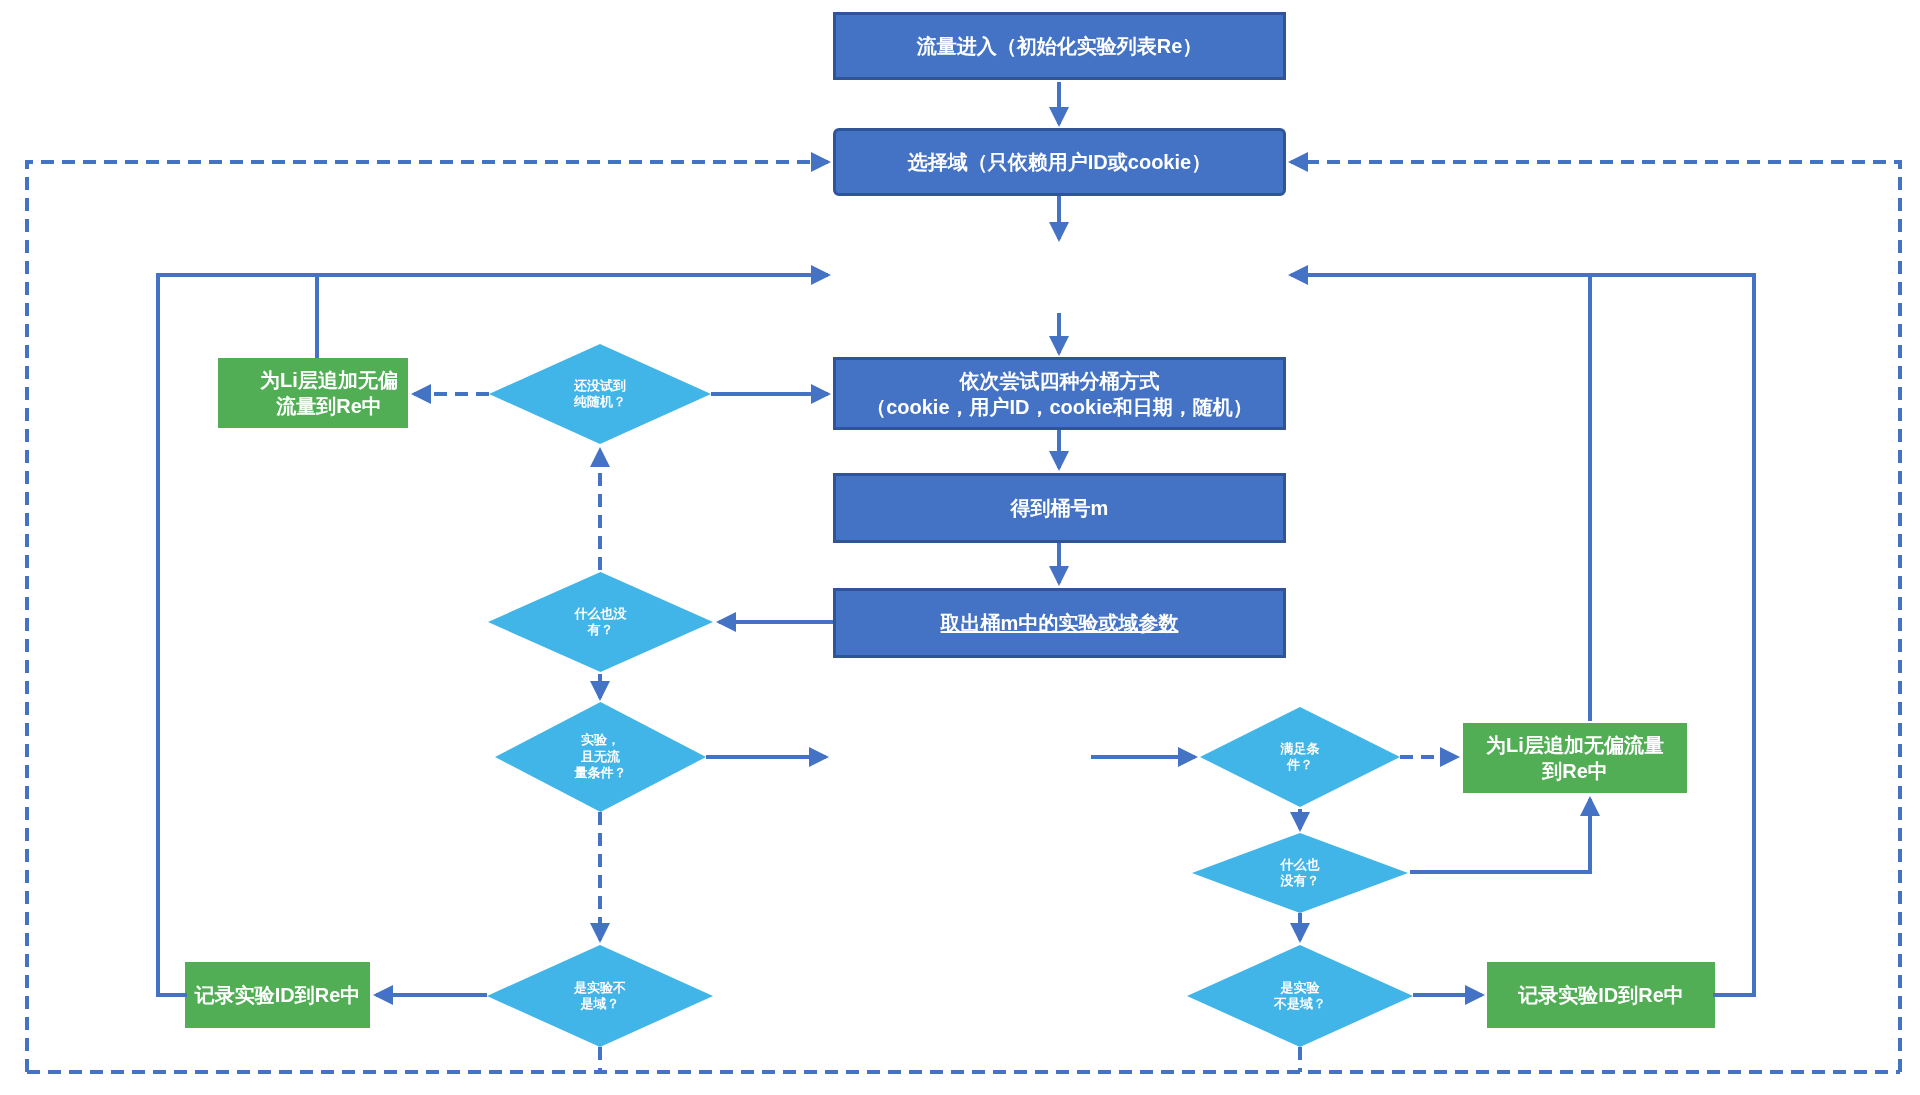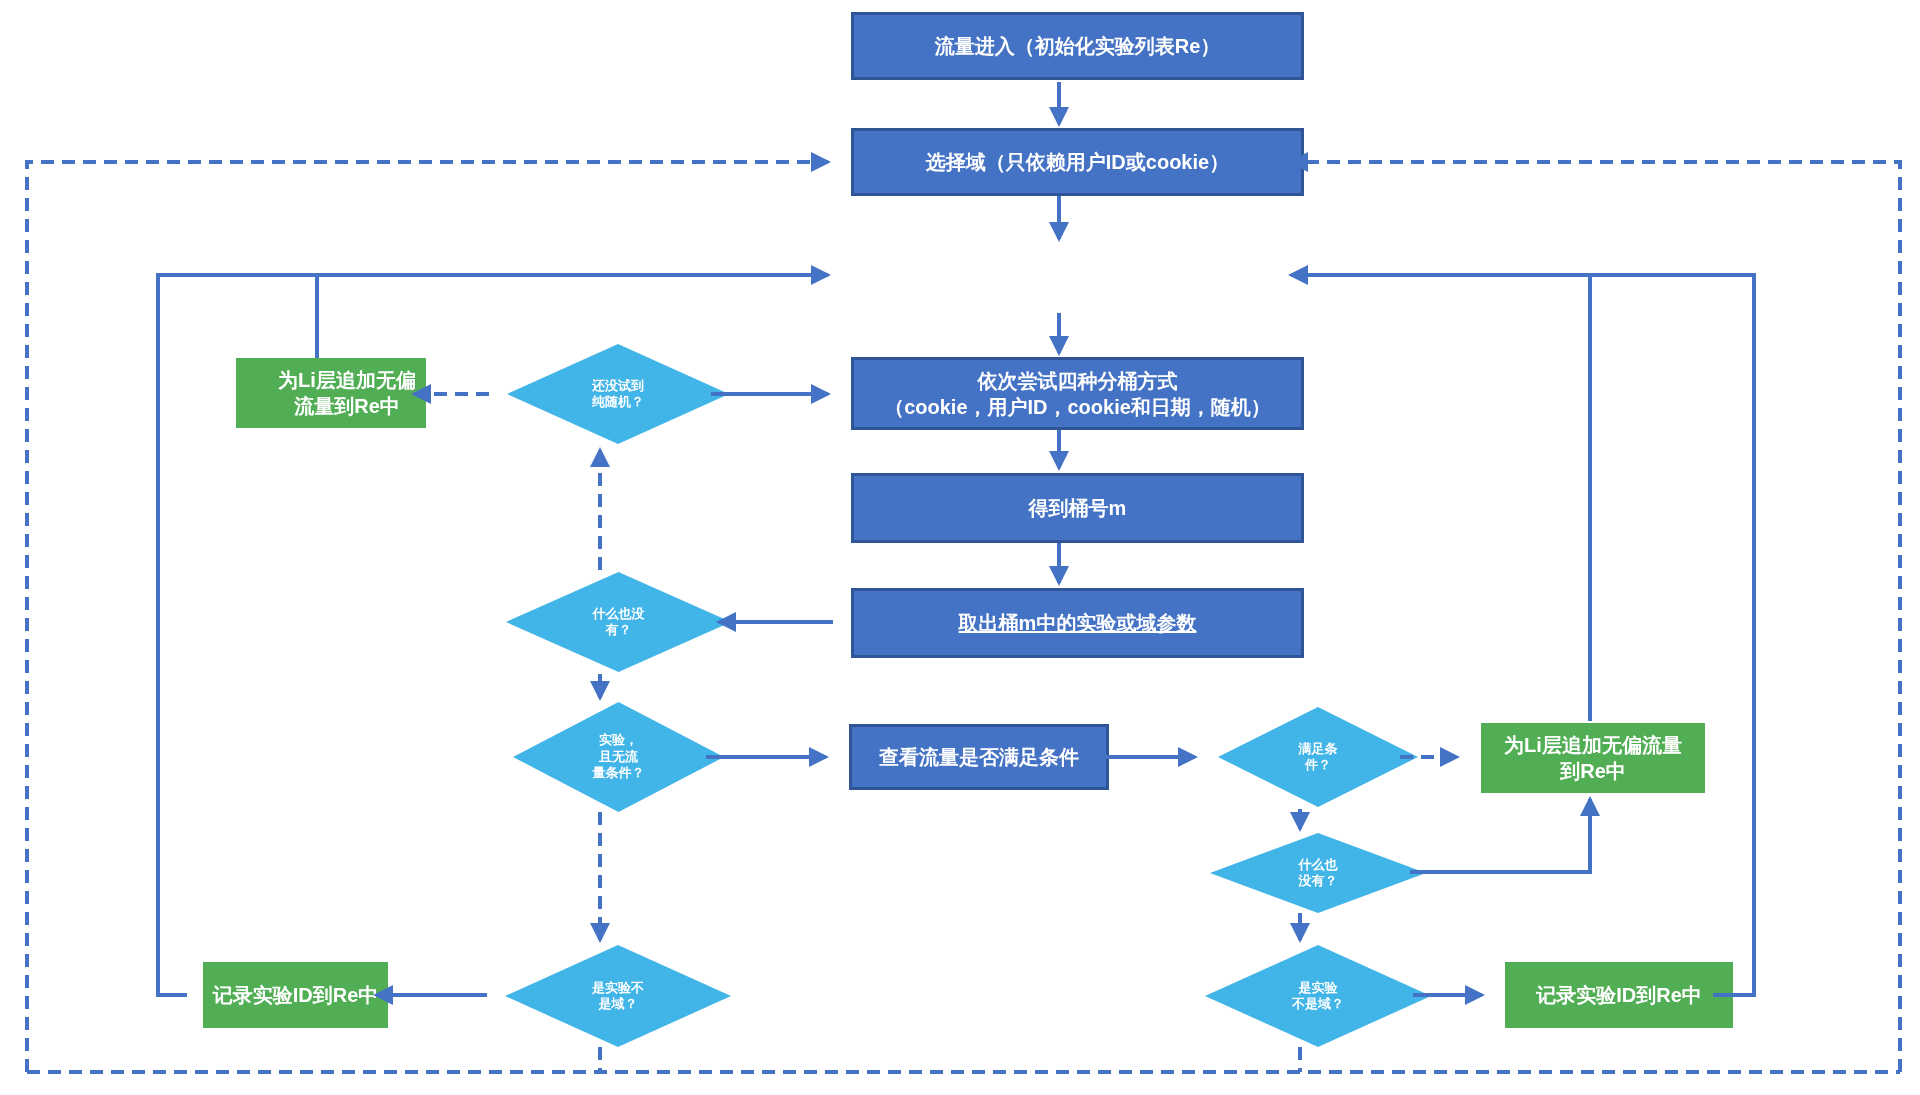--- a/index.html
+++ b/index.html
@@ -3,21 +3,21 @@
 <meta charset="utf-8">
 <style>
   html,body{margin:0;padding:0;background:#ffffff;}
   .canvas{
     position:relative;width:1920px;height:1095px;background:#ffffff;overflow:hidden;
     font-family:"Liberation Sans","DejaVu Sans",sans-serif;
   }
   .node{
     position:absolute;display:flex;align-items:center;justify-content:center;
     text-align:center;color:#ffffff;font-weight:bold;white-space:pre-line;
-    box-sizing:border-box;line-height:1.3;z-index:1;margin-left:18px;
+    box-sizing:border-box;line-height:1.3;z-index:1;
   }
   .pbox{
     background:var(--process-fill);border:3.5px solid var(--process-border);
     font-size:20px;
   }
   .abox{background:var(--action-fill);font-size:20px;}
   .dia{
     background:var(--decision-fill);font-size:13px;line-height:1.26;
     clip-path:polygon(50% 0%,100% 50%,50% 100%,0% 50%);
   }
@@ -75,31 +75,30 @@
 
     <path class="edge dashed" d="M600,1047 L600,1072"></path>
     <path class="edge dashed" d="M1300,1047 L1300,1072"></path>
     <path class="edge dashed" d="M27,1072 L1900,1072"></path>
     <path class="edge dashed" marker-end="url(#arrow)" d="M27,1072 L27,162 L828,162"></path>
     <path class="edge dashed" marker-end="url(#arrow)" d="M1900,1072 L1900,162 L1291,162"></path>
   </svg>
 
   <div class="node pbox" style="left:833px;top:12px;width:453px;height:68px;">流量进入（初始化实验列表Re）</div>
 
-  <div class="node pbox" style="left:833px;top:128px;width:453px;height:68px;">选择域（只依赖用户ID或cookie）</div>
+  <div class="node pbox" style="left:833px;top:128px;width:453px;height:68px;border-radius:6px;">选择域（只依赖用户ID或cookie）</div>
 
 
   <div class="node pbox" style="left:833px;top:357px;width:453px;height:73px;">依次尝试四种分桶方式
 （cookie，用户ID，cookie和日期，随机）</div>
 
   <div class="node pbox" style="left:833px;top:473px;width:453px;height:70px;">得到桶号m</div>
 
   <div class="node pbox" style="left:833px;top:588px;width:453px;height:70px;text-decoration:underline;">取出桶m中的实验或域参数</div>
 
-  <div class="node pbox" style="left:831px;top:724px;width:260px;height:66px;">查看流量是否满足条件</div>
 
   <div class="node abox" style="left:218px;top:358px;width:190px;height:70px;padding-left:32px;">为Li层追加无偏
 流量到Re中</div>
 
   <div class="node abox" style="left:185px;top:962px;width:185px;height:66px;">记录实验ID到Re中</div>
 
   <div class="node abox" style="left:1463px;top:723px;width:224px;height:70px;">为Li层追加无偏流量
 到Re中</div>
 
   <div class="node abox" style="left:1487px;top:962px;width:228px;height:66px;">记录实验ID到Re中</div>

